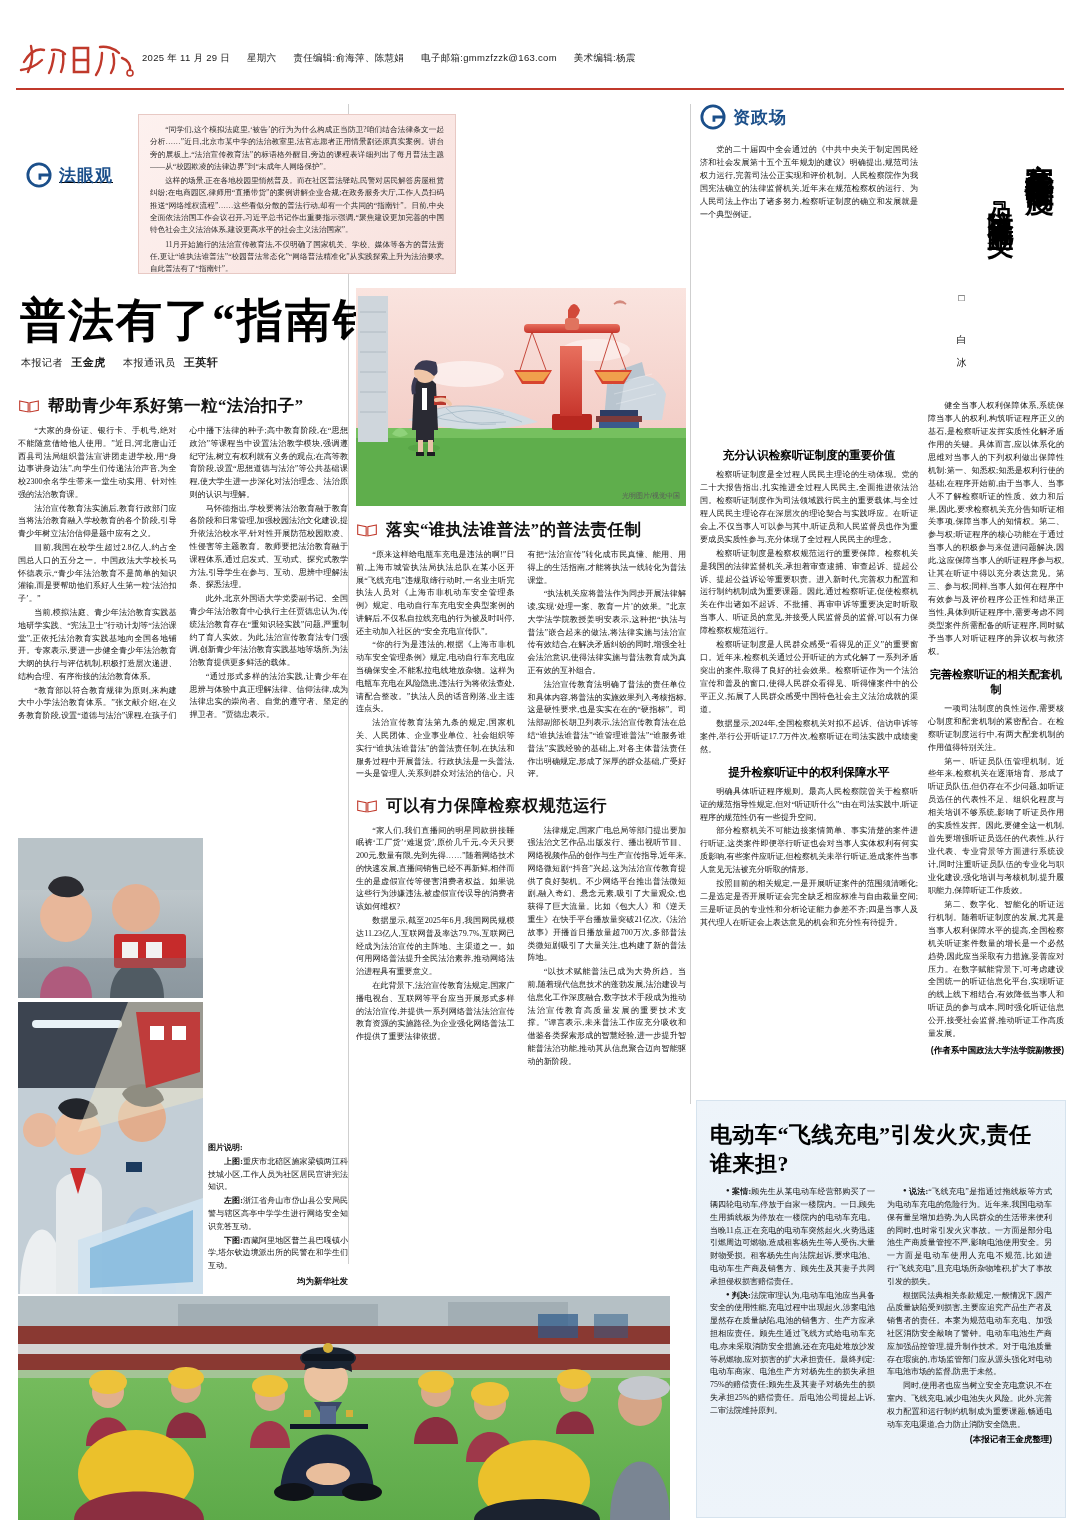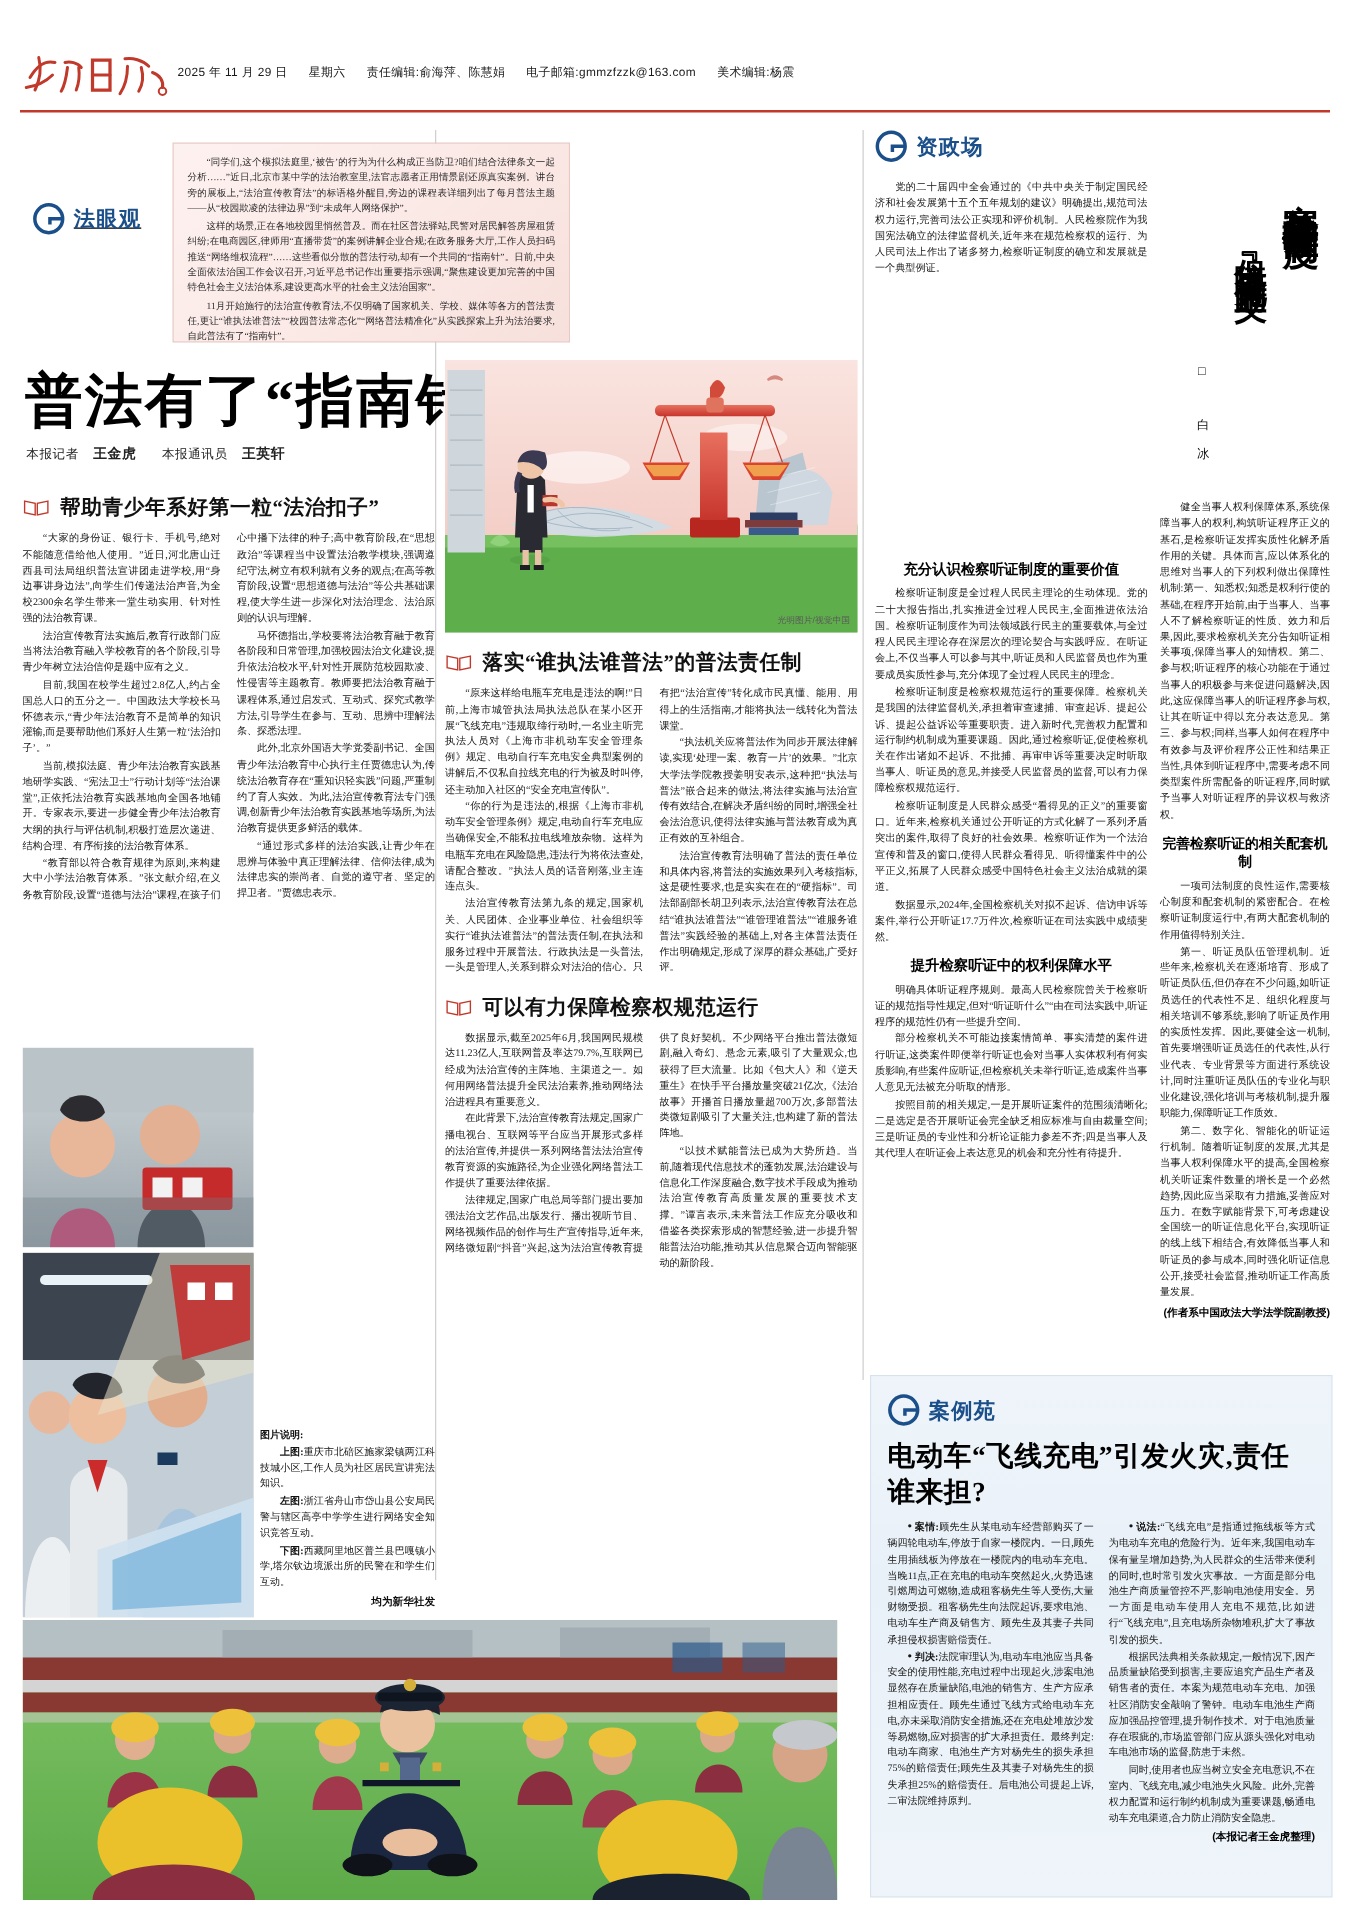--- a/index.html
+++ b/index.html
@@ -88,21 +88,21 @@
   .lead-text p { text-indent: 2em; margin-bottom: 2px; }
 
   
   .headline {
     font-size: 46px; font-weight: 700; letter-spacing: 2px; color:#000;
     font-family: "Liberation Serif", serif;
     margin: 10px 0 8px 2px; line-height: 1.1;
   }
   .byline {
     font-size: 10px; color:#222; margin: 0 0 12px 3px;
-    font-family: Liberation Mono, monospace; letter-spacing: .5px;
+    font-family: Liberation Sans, sans-serif; letter-spacing: .5px;
   }
   .byline b { font-weight: 700; font-size: 11px; margin: 0 14px 0 5px;}
 
   
   .subhead { display:flex; align-items:center; gap:8px; margin: 13px 0 8px; }
   .book-ico { width: 22px; height: 16px; flex:0 0 22px; }
   .subhead-txt {
     font-size: 16.5px; font-weight: 700; color:#111; letter-spacing: .5px;
     font-family: "Liberation Serif", serif;
   }
@@ -432,20 +432,21 @@
     </div>
 
     <div class="subhead">
       <svg class="book-ico" viewBox="0 0 26 18">
         <path d="M2 3 L12 5 L12 16 L2 14 Z" fill="#fff" stroke="#c0392b" stroke-width="1.3"></path>
         <path d="M24 3 L14 5 L14 16 L24 14 Z" fill="#fff" stroke="#c0392b" stroke-width="1.3"></path>
       </svg>
       <span class="subhead-txt">可以有力保障检察权规范运行</span>
     </div>
     <div class="body2">
+      <p>“家人们,我们直播间的明星同款拼接睡眠裤‘工厂货’‘难退货’,原价几千元,今天只要200元,数量有限,先到先得……”随着网络技术的快速发展,直播间销售已经不再新鲜,相伴而生的是虚假宣传等侵害消费者权益。如果说这些行为涉嫌违法,被虚假宣传误导的消费者该如何维权?</p>
       <p>数据显示,截至2025年6月,我国网民规模达11.23亿人,互联网普及率达79.7%,互联网已经成为法治宣传的主阵地、主渠道之一。如何用网络普法提升全民法治素养,推动网络法治进程具有重要意义。</p>
       <p>在此背景下,法治宣传教育法规定,国家广播电视台、互联网等平台应当开展形式多样的法治宣传,并提供一系列网络普法法治宣传教育资源的实施路径,为企业强化网络普法工作提供了重要法律依据。</p>
       <p>法律规定,国家广电总局等部门提出要加强法治文艺作品,出版发行、播出视听节目、网络视频作品的创作与生产宣传指导,近年来,网络微短剧“抖音”兴起,这为法治宣传教育提供了良好契机。不少网络平台推出普法微短剧,融入奇幻、悬念元素,吸引了大量观众,也获得了巨大流量。比如《包大人》和《逆天重生》在快手平台播放量突破21亿次,《法治故事》开播首日播放量超700万次,多部普法类微短剧吸引了大量关注,也构建了新的普法阵地。</p>
       <p>“以技术赋能普法已成为大势所趋。当前,随着现代信息技术的蓬勃发展,法治建设与信息化工作深度融合,数字技术手段成为推动法治宣传教育高质量发展的重要技术支撑。”谭言表示,未来普法工作应充分吸收和借鉴各类探索形成的智慧经验,进一步提升智能普法治功能,推动其从信息聚合迈向智能驱动的新阶段。</p>
     </div>
   </div>
 
   <div class="col-right">
     <div class="flag">
       <svg class="flag-g" viewBox="0 0 28 28">
@@ -490,27 +491,20 @@
     <div class="r-sub" style="font-size:11px">完善检察听证的相关配套机制</div>
     <div class="r-body">
       <p>一项司法制度的良性运作,需要核心制度和配套机制的紧密配合。在检察听证制度运行中,有两大配套机制的作用值得特别关注。</p>
       <p>第一、听证员队伍管理机制。近些年来,检察机关在逐渐培育、形成了听证员队伍,但仍存在不少问题,如听证员选任的代表性不足、组织化程度与相关培训不够系统,影响了听证员作用的实质性发挥。因此,要健全这一机制,首先要增强听证员选任的代表性,从行业代表、专业背景等方面进行系统设计,同时注重听证员队伍的专业化与职业化建设,强化培训与考核机制,提升履职能力,保障听证工作质效。</p>
       <p>第二、数字化、智能化的听证运行机制。随着听证制度的发展,尤其是当事人权利保障水平的提高,全国检察机关听证案件数量的增长是一个必然趋势,因此应当采取有力措施,妥善应对压力。在数字赋能背景下,可考虑建设全国统一的听证信息化平台,实现听证的线上线下相结合,有效降低当事人和听证员的参与成本,同时强化听证信息公开,接受社会监督,推动听证工作高质量发展。</p>
     </div>
     <div class="r-sign">(作者系中国政法大学法学院副教授)</div>
   </div>
 
   <div class="casebox">
-    <div class="flag">
-      <svg class="flag-g" viewBox="0 0 28 28">
-        <circle cx="14" cy="14" r="12" fill="none" stroke="#1b4f8a" stroke-width="3"></circle>
-        <path d="M26 14 L15 14 L15 19" fill="none" stroke="#1b4f8a" stroke-width="3"></path>
-      </svg>
-      <span class="flag-label">案例苑</span>
-    </div>
     <div class="case-title">电动车“飞线充电”引发火灾,责任谁来担?</div>
     <div class="case-body">
       <p><span class="tag">案情:</span><span>顾先生从某电动车经营部购买了一辆四轮电动车,停放于自家一楼院内。一日,顾先生用插线板为停放在一楼院内的电动车充电。当晚11点,正在充电的电动车突然起火,火势迅速引燃周边可燃物,造成租客杨先生等人受伤,大量财物受损。租客杨先生向法院起诉,要求电池、电动车生产商及销售方、顾先生及其妻子共同承担侵权损害赔偿责任。</span></p>
       <p><span class="tag">判决:</span><span>法院审理认为,电动车电池应当具备安全的使用性能,充电过程中出现起火,涉案电池显然存在质量缺陷,电池的销售方、生产方应承担相应责任。顾先生通过飞线方式给电动车充电,亦未采取消防安全措施,还在充电处堆放沙发等易燃物,应对损害的扩大承担责任。最终判定:电动车商家、电池生产方对杨先生的损失承担75%的赔偿责任;顾先生及其妻子对杨先生的损失承担25%的赔偿责任。后电池公司提起上诉,二审法院维持原判。</span></p>
       <p><span class="tag">说法:</span><span>“飞线充电”是指通过拖线板等方式为电动车充电的危险行为。近年来,我国电动车保有量呈增加趋势,为人民群众的生活带来便利的同时,也时常引发火灾事故。一方面是部分电池生产商质量管控不严,影响电池使用安全。另一方面是电动车使用人充电不规范,比如进行“飞线充电”,且充电场所杂物堆积,扩大了事故引发的损失。</span></p>
       <p><span>根据民法典相关条款规定,一般情况下,因产品质量缺陷受到损害,主要应追究产品生产者及销售者的责任。本案为规范电动车充电、加强社区消防安全敲响了警钟。电动车电池生产商应加强品控管理,提升制作技术。对于电池质量存在瑕疵的,市场监管部门应从源头强化对电动车电池市场的监督,防患于未然。</span></p>
       <p><span>同时,使用者也应当树立安全充电意识,不在室内、飞线充电,减少电池失火风险。此外,完善权力配置和运行制约机制成为重要课题,畅通电动车充电渠道,合力防止消防安全隐患。</span></p>
     </div>
     <div class="case-sign">(本报记者王金虎整理)</div>
   </div>

